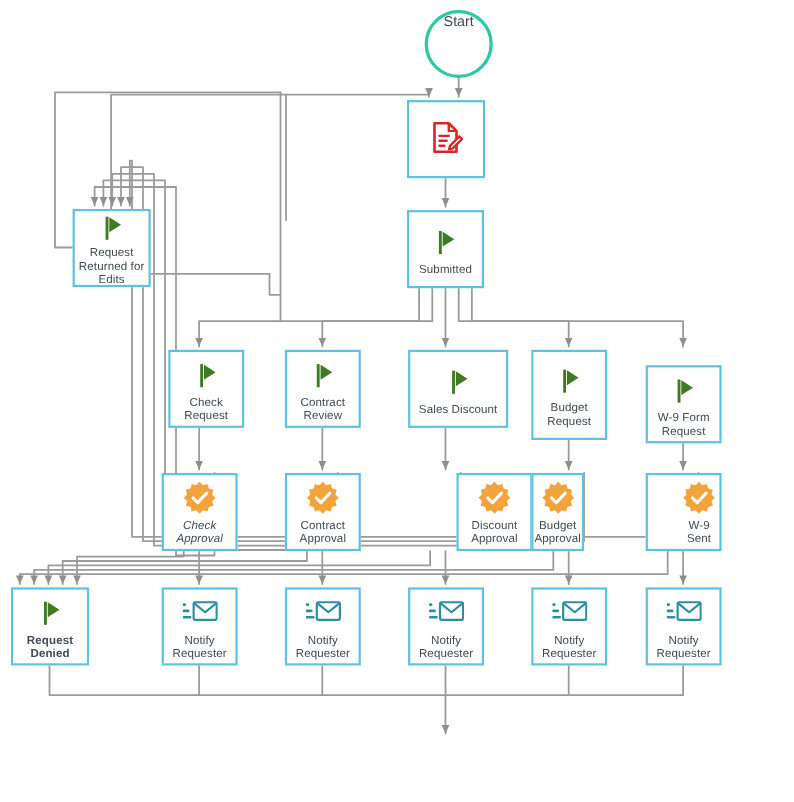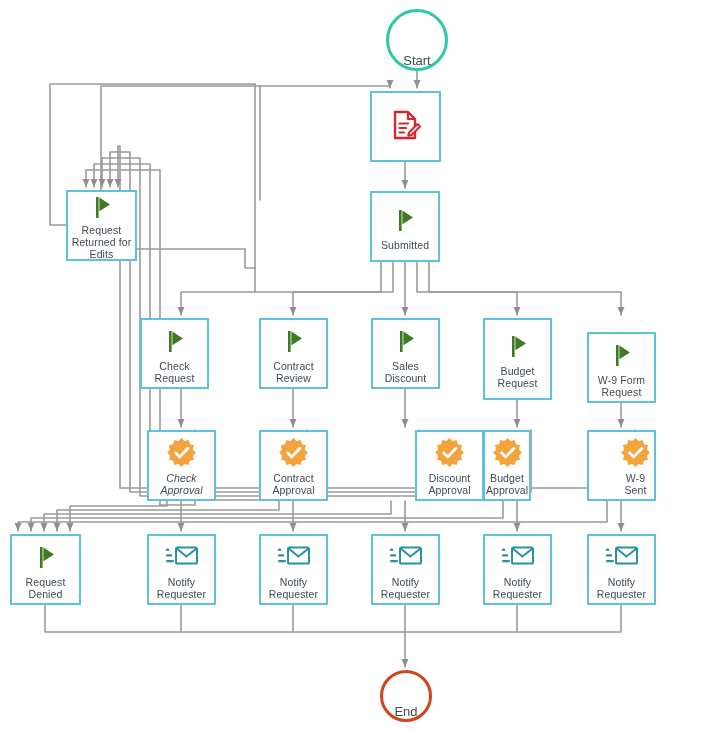--- a/index.html
+++ b/index.html
@@ -5,21 +5,21 @@
   html,body{margin:0;padding:0;background:#ffffff;}
   body{font-family:"Liberation Sans",sans-serif;}
   #canvas{position:relative;width:722px;height:729px;background:#ffffff;overflow:hidden;}
   #edges{position:absolute;left:0;top:0;width:722px;height:729px;}
   .node{position:absolute;box-sizing:border-box;background:#ffffff;border:2px solid #5ec1de;
         display:flex;flex-direction:column;align-items:center;justify-content:center;}
   .node .ico{display:flex;align-items:center;justify-content:center;height:34px;margin-bottom:2px;}
   .node .lbl{font-size:10.5px;line-height:12px;color:#3f4a52;text-align:center;white-space:pre-line;
              letter-spacing:.1px;padding:0 1px;}
   .term{position:absolute;box-sizing:border-box;border-radius:50%;background:#fff;
-        display:flex;align-items:flex-end;justify-content:center;}
+        display:flex;align-items:flex-start;justify-content:center;}
   .term .lbl{font-size:13px;color:#3f4a52;}
   .term.start{border:3px solid #2ec8a6;}
   .term.end{border:3px solid #d2441c;}
 </style>
 </head>
 <body>
 
 <div id="canvas">
 
   <svg id="edges" viewBox="0 0 722 729" xmlns="http://www.w3.org/2000/svg">
@@ -79,23 +79,20 @@
       <path d="M137,249 L245,249 L245,268 L255,268"></path>
       <path d="M255,84 L255,292"></path>
       <path d="M260,86 L260,200"></path>
     </g>
   </svg>
 
   <div class="term start" style="left:386px;top:9px;width:62px;height:62px;">
     <span class="lbl">Start</span>
   </div>
 
-  <div class="term end" style="left:380px;top:670px;width:52px;height:52px;">
-    <span class="lbl">End</span>
-  </div>
 
   <div id="node-layer">
       <div class="node" style="left: 370px; top: 91px; width: 71px; height: 71px; border-color: rgb(94, 193, 222);">
         <div class="ico">
           <svg width="30" height="32" viewBox="0 0 30 32">
             <path d="M4,2 L17,2 L24,9 L24,28 L4,28 z" fill="none" stroke="#d8262a" stroke-width="2.4" stroke-linejoin="round"></path>
             <path d="M17,2 L17,9 L24,9" fill="none" stroke="#d8262a" stroke-width="2.2" stroke-linejoin="round"></path>
             <g stroke="#d8262a" stroke-width="2.2" stroke-linecap="round">
               <path d="M8.5,13.5 L17,13.5"></path>
               <path d="M8.5,18 L15,18"></path>
@@ -118,40 +115,40 @@
         <div class="ico">
           <svg width="30" height="30" viewBox="0 0 30 30">
             <rect x="9" y="5" width="2.6" height="21" fill="#3f7a22"></rect>
             <path d="M12.4,5.6 L23,12.4 L12.4,19.2 z" fill="#3f7a22"></path>
           </svg>
         </div>
         <div class="lbl" style="color: rgb(63, 74, 82);">Request
 Returned for
 Edits</div>
       </div>
-      <div class="node" style="left: 140px; top: 318px; width: 69px; height: 71px; border-color: rgb(94, 193, 222);">
+      <div class="node" style="left: 153px; top: 318px; width: 69px; height: 71px; border-color: rgb(94, 193, 222);">
         <div class="ico">
           <svg width="30" height="30" viewBox="0 0 30 30">
             <rect x="9" y="5" width="2.6" height="21" fill="#3f7a22"></rect>
             <path d="M12.4,5.6 L23,12.4 L12.4,19.2 z" fill="#3f7a22"></path>
           </svg>
         </div>
         <div class="lbl" style="color: rgb(63, 74, 82);">Check Request</div>
       </div>
       <div class="node" style="left: 259px; top: 318px; width: 69px; height: 71px; border-color: rgb(94, 193, 222);">
         <div class="ico">
           <svg width="30" height="30" viewBox="0 0 30 30">
             <rect x="9" y="5" width="2.6" height="21" fill="#3f7a22"></rect>
             <path d="M12.4,5.6 L23,12.4 L12.4,19.2 z" fill="#3f7a22"></path>
           </svg>
         </div>
         <div class="lbl" style="color: rgb(63, 74, 82);">Contract
 Review</div>
       </div>
-      <div class="node" style="left: 371px; top: 318px; width: 69px; height: 71px; border-color: rgb(94, 193, 222);">
+      <div class="node" style="left: 371px; top: 318px; width: 91px; height: 71px; border-color: rgb(94, 193, 222);">
         <div class="ico">
           <svg width="30" height="30" viewBox="0 0 30 30">
             <rect x="9" y="5" width="2.6" height="21" fill="#3f7a22"></rect>
             <path d="M12.4,5.6 L23,12.4 L12.4,19.2 z" fill="#3f7a22"></path>
           </svg>
         </div>
         <div class="lbl" style="color: rgb(63, 74, 82);">Sales Discount</div>
       </div>
       <div class="node" style="left: 483px; top: 318px; width: 69px; height: 82px; border-color: rgb(94, 193, 222);">
         <div class="ico">
@@ -220,21 +217,21 @@
         </div>
         <div class="lbl" style="color: rgb(63, 74, 82);">W-9 Sent</div>
       </div>
       <div class="node" style="left: 10px; top: 534px; width: 71px; height: 71px; border-color: rgb(94, 193, 222);">
         <div class="ico">
           <svg width="30" height="30" viewBox="0 0 30 30">
             <rect x="9" y="5" width="2.6" height="21" fill="#3f7a22"></rect>
             <path d="M12.4,5.6 L23,12.4 L12.4,19.2 z" fill="#3f7a22"></path>
           </svg>
         </div>
-        <div class="lbl" style="color: rgb(63, 74, 82);">Request Denied</div>
+        <div class="lbl" style="color: rgb(63, 74, 82); font-weight: bold;">Request Denied</div>
       </div>
       <div class="node" style="left: 147px; top: 534px; width: 69px; height: 71px; border-color: rgb(94, 193, 222);">
         <div class="ico">
           <svg width="32" height="26" viewBox="0 0 32 26">
             <g fill="#2a8f9e">
               <rect x="0" y="4.5" width="3.1" height="2.4" rx="1"></rect>
               <rect x="0" y="10.2" width="6.2" height="2.4" rx="1"></rect>
               <rect x="0" y="15.9" width="8.0" height="2.4" rx="1"></rect>
             </g>
             <rect x="10" y="3.5" width="21" height="16" rx="1.6" fill="none" stroke="#2a8f9e" stroke-width="2"></rect>

